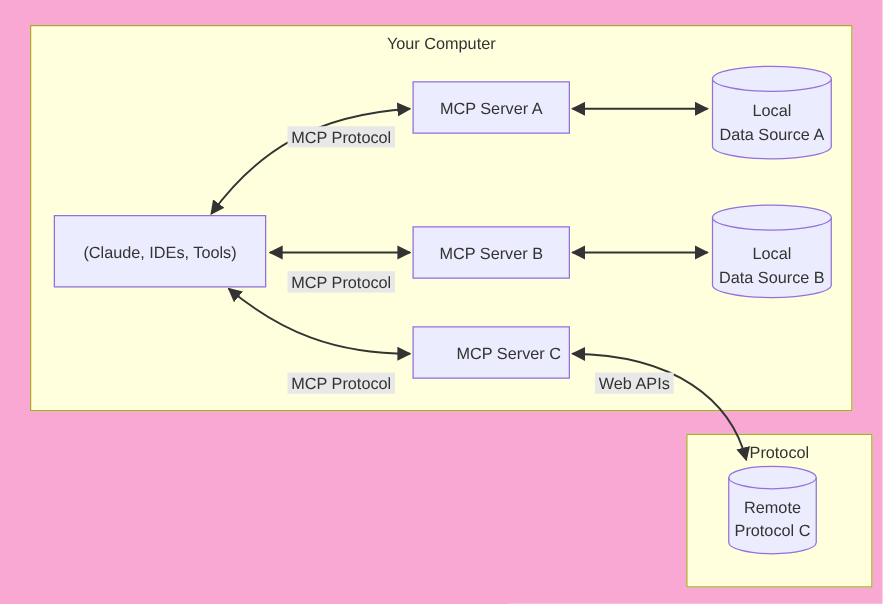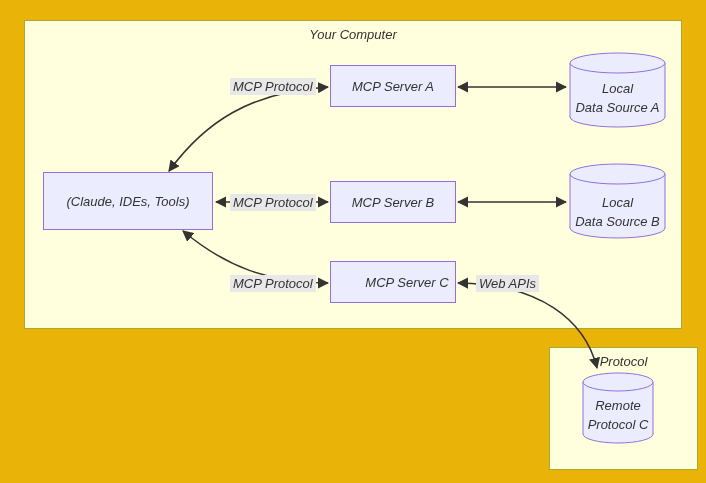--- a/index.html
+++ b/index.html
@@ -13,25 +13,24 @@
   }
   * { box-sizing: border-box; margin: 0; padding: 0; }
   body {
     font-family: "Liberation Sans", "DejaVu Sans", sans-serif;
     background: #ffffff;
   }
   .stage {
     position: relative;
     width: 706px;
     height: 483px;
-    background: #eab308;
+    background: #f9a8d4;
     overflow: hidden;
     color: var(--text-color);
     font-size: 13px;
-    font-style: italic;
   }
   .cluster {
     position: absolute;
     background: var(--container-fill);
     border: 1px solid var(--container-border);
     z-index: 0;
   }
   .cluster-title {
     position: absolute;
     top: 6px;
@@ -88,20 +87,21 @@
   .cyl-label.remote-c { left: 583px; top: 396px; width: 70px; }
 
   .edge-label {
     position: absolute;
     background: var(--edge-label-bg);
     color: var(--text-color);
     padding: 1px 3px;
     line-height: 15px;
     white-space: nowrap;
     z-index: 3;
+    margin-top: 23px;
   }
   .edge-label.lab-a   { left: 230px; top: 78px; }
   .edge-label.lab-b   { left: 230px; top: 194px; }
   .edge-label.lab-c   { left: 230px; top: 275px; }
   .edge-label.lab-web { left: 476px; top: 275px; }
 
   .line { display: block; }
 </style>
 </head>
 <body>

